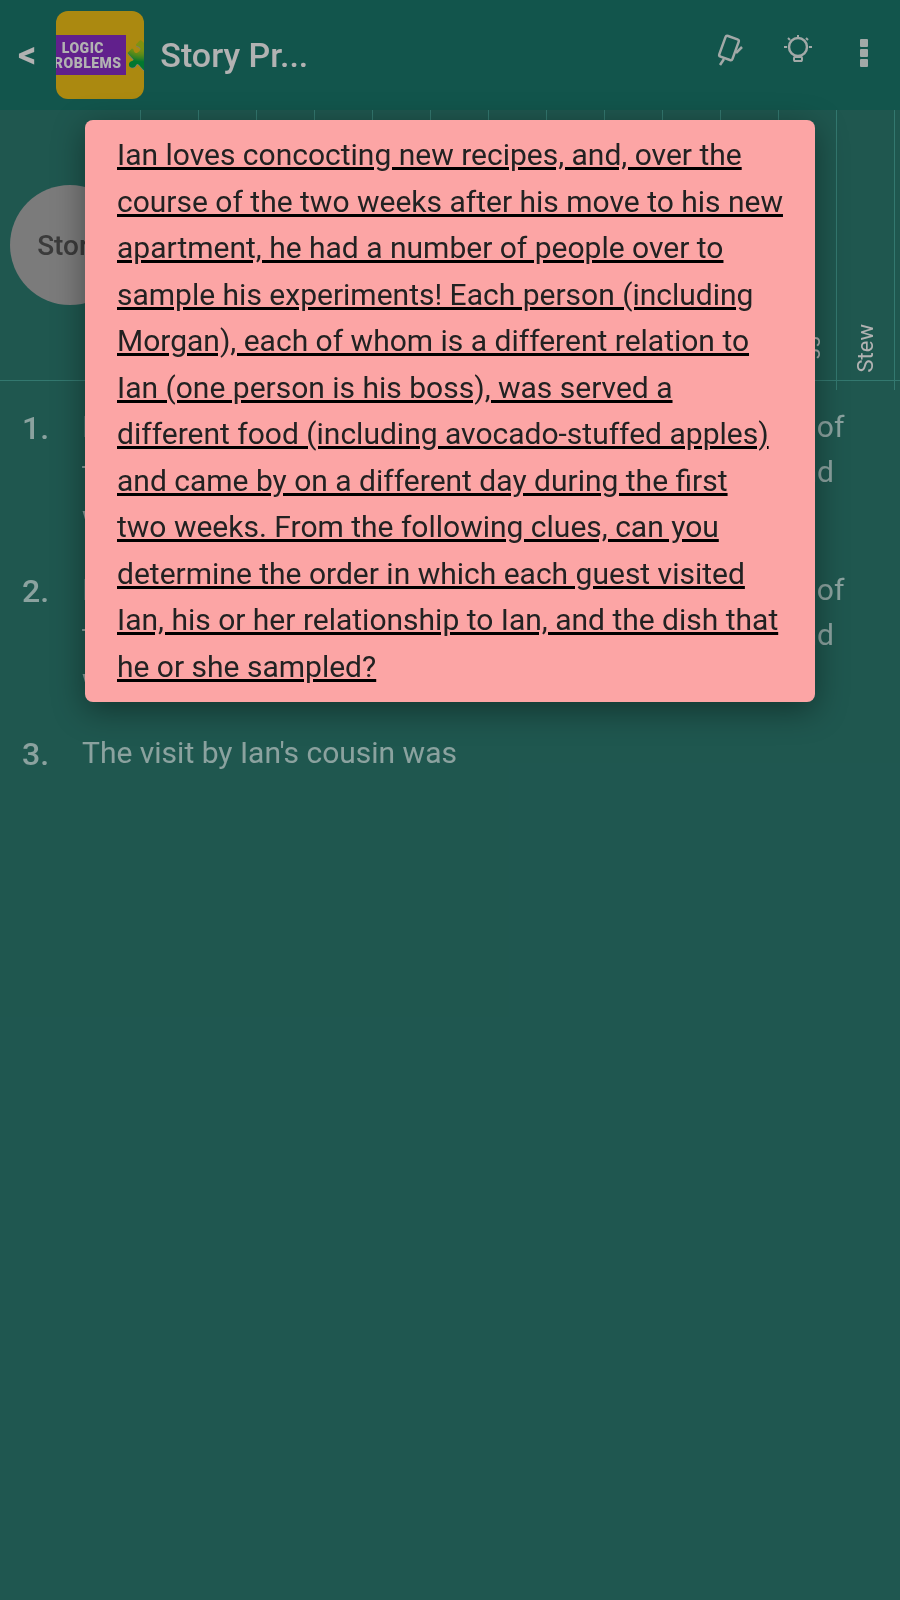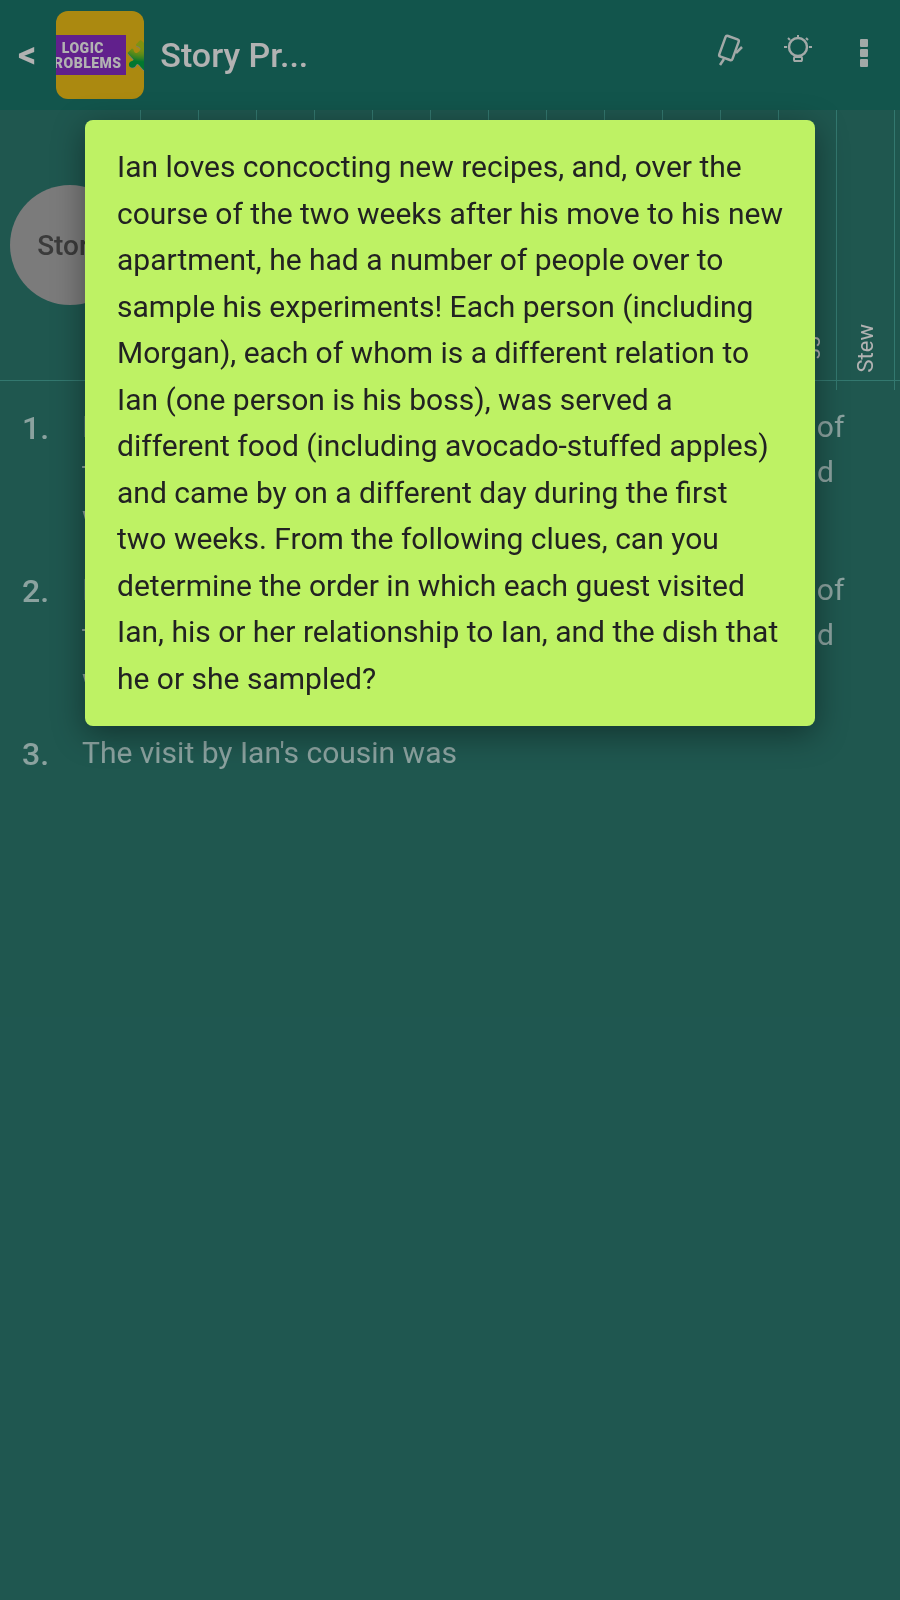--- a/index.html
+++ b/index.html
@@ -236,22 +236,23 @@
     }
 
     #modal-title {
       color: white;
       font-size: 52px;
       font-weight: 700;
       line-height: 1.15;
     }
 
     #modal-body {
-      background: #bef264;
-      padding: 24px 32px;
+      background: #fca5a5;
+      padding: 12px 32px;
+      text-decoration: underline;
     }
 
     #modal-text {
       color: #222;
       font-size: 30px;
       line-height: 1.55;
     }
 
     
     #clues-area {

